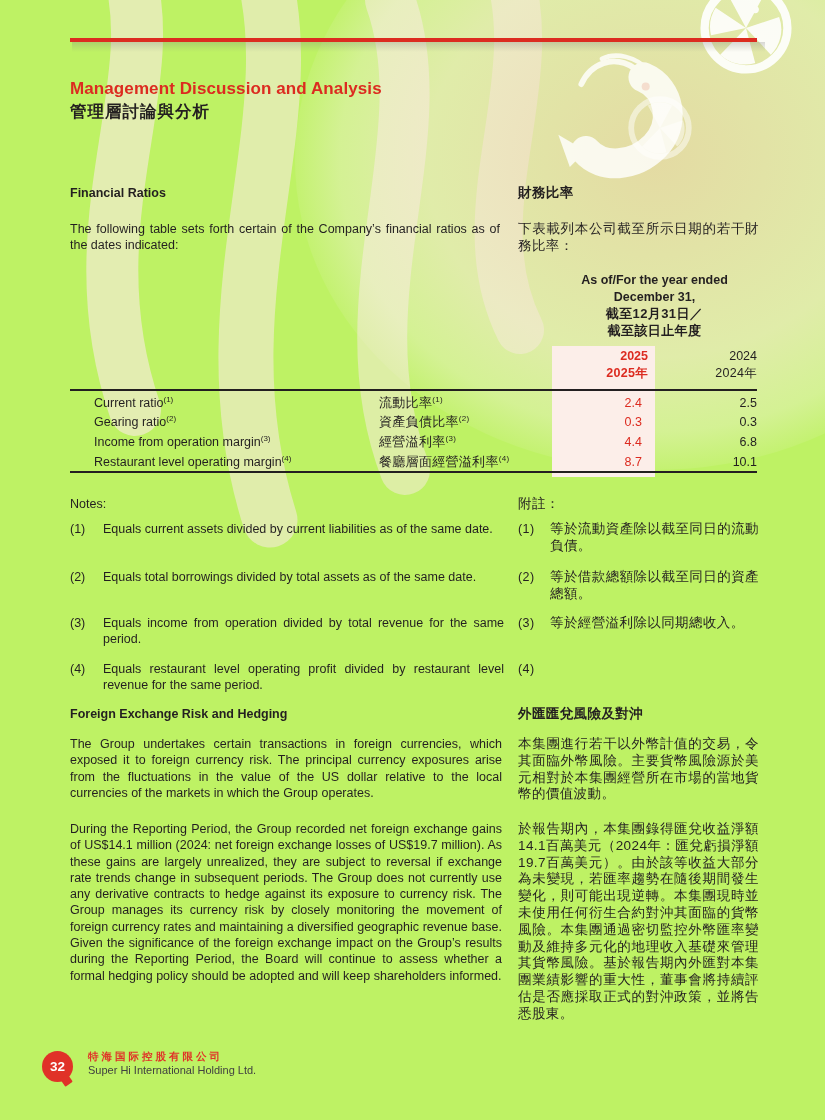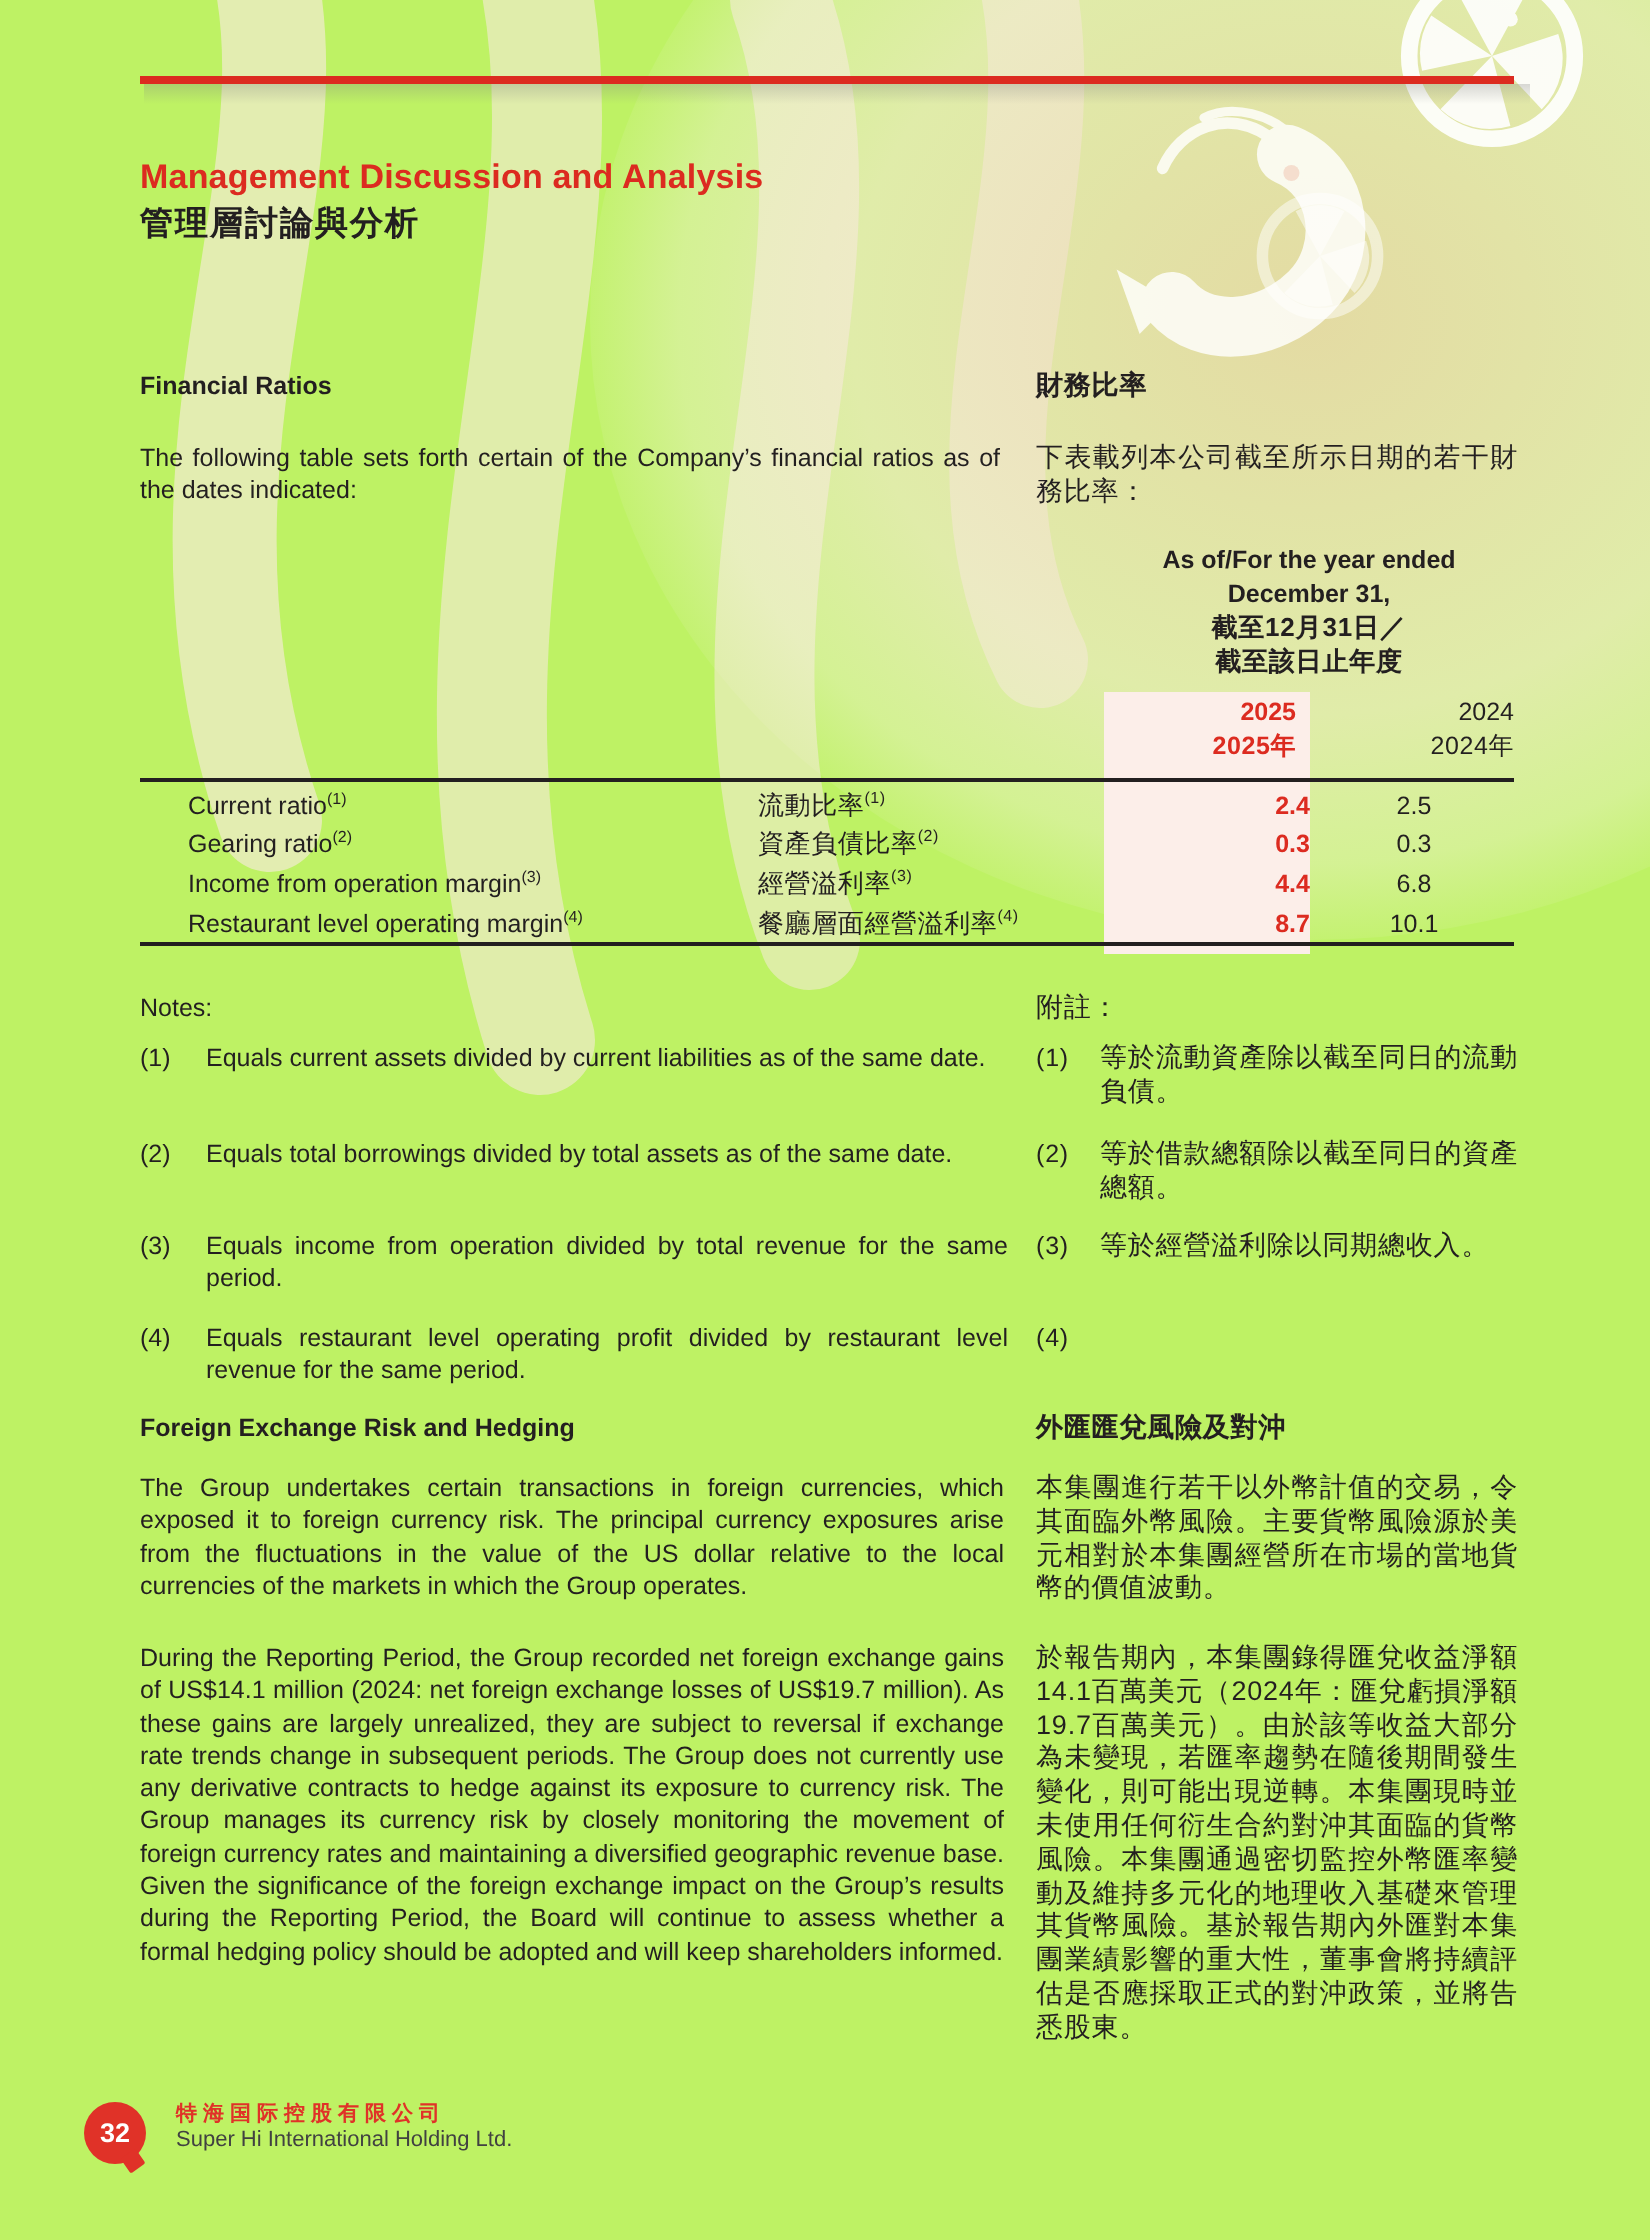--- a/index.html
+++ b/index.html
@@ -41,22 +41,22 @@
   .year-25{left:552px; top:348px; width:96px; text-align:right; color:#dc2b20; font-weight:bold; z-index:2;}
   .year-24{left:655px; top:348px; width:102px; text-align:right; z-index:2;}
   .yl-en{font-size:12.5px; line-height:17px;}
   .yl-zh{font-size:12.5px; line-height:17px; letter-spacing:.3px;}
   .tline,.bline{position:absolute; left:70px; width:687px; height:1.8px; background:#231f20; z-index:2;}
   .tline{top:389px;} .bline{top:471px;}
   .rows{left:70px; top:393px; width:687px; z-index:2;}
   .trow{display:flex; align-items:center; height:19.6px; font-size:12.5px;}
   .trow .c-en{width:285px; flex:none;margin-left:24px;}
   .trow .c-zh{flex:1; font-size:13px; letter-spacing:.3px;}
-  .trow .c-25{width:88px; text-align:right; margin-right:2px; color:#dc2b20; font-weight:bold;}
-  .trow .c-24{width:100px; text-align:center;}
+  .trow .c-25{width:88px; text-align:right; margin-right:15px; color:#dc2b20; font-weight:normal;}
+  .trow .c-24{width:100px; text-align:right;}
   sup{font-size:8px; line-height:0; vertical-align:super;}
   
   .note-h-en{left:70px; top:496px;}
   .note-h-zh{left:518px; top:496px;}
   .note-item{display:flex; z-index:2;}
   .note-en{left:70px; width:434px;}
   .note-zh{left:518px; width:241px;}
   .note-item .num{flex:none;}
   .note-en .num{width:33px;}
   .note-zh .num{width:32px; font-size:12.5px;}

